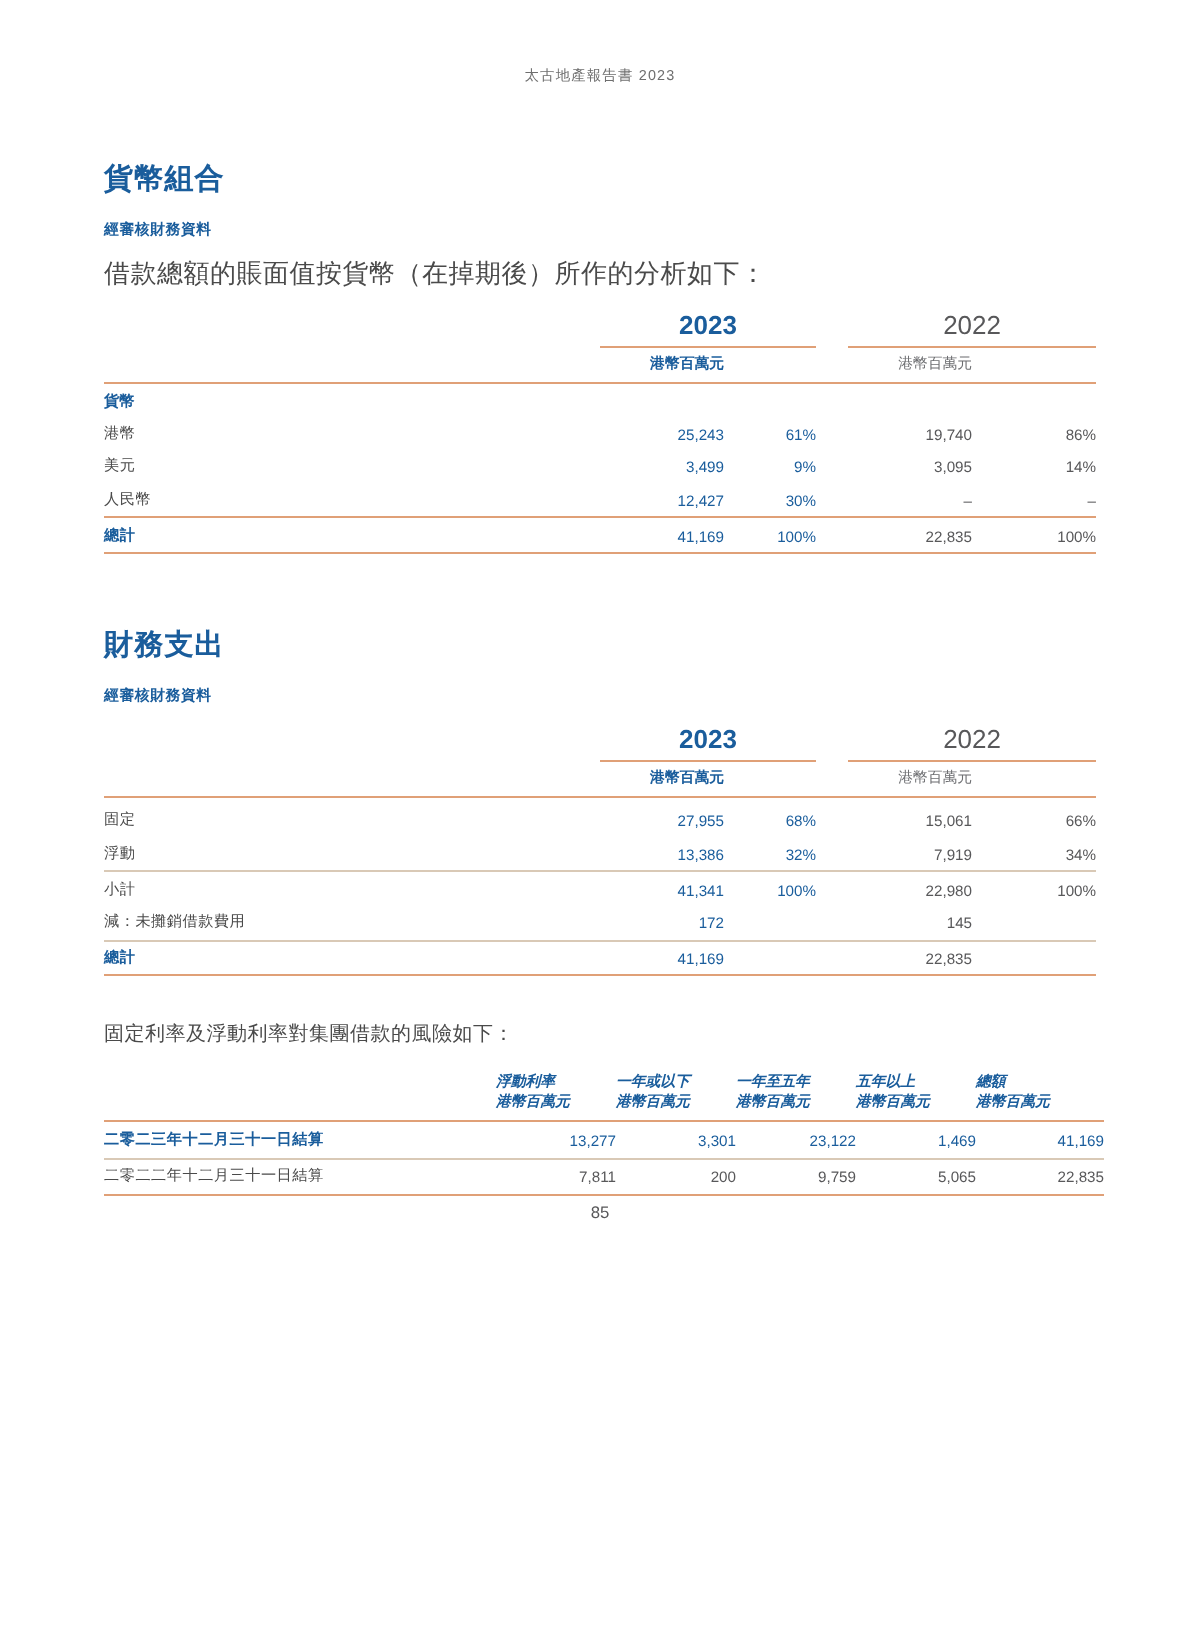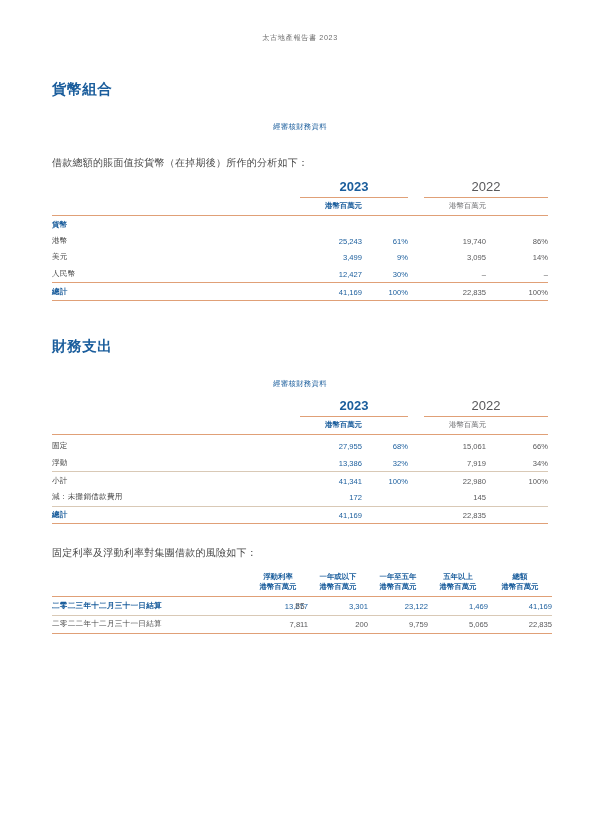--- a/index.html
+++ b/index.html
@@ -38,30 +38,29 @@
     font-weight: bold;
     letter-spacing: 0.6px;
     margin: 0;
   }
   #section-currency { margin-top: 37px; }
   #section-finance  { margin-top: 36px; }
 
   .sub-label {
     color: #1a5d9c;
     font-size: 7.4px;
-    font-weight: normal;
+    font-weight: bold;
     letter-spacing: 0.3px;
-    margin-top: 23px;
-    text-align: center;
+    margin-top: 11px;
   }
   .lead-text {
-    font-size: 10px;
+    font-size: 13px;
     color: #4a4a4a;
     letter-spacing: 0.25px;
-    margin-top: 24px;
+    margin-top: 8px;
   }
   .lead-text-standalone {
     font-size: 10px;
     color: #4a4a4a;
     letter-spacing: 0.25px;
     margin-top: 22px;
     font-family: Liberation Mono, monospace;
   }
 
   table.fin {
@@ -139,26 +138,27 @@
 
   .span-head {
     text-align: center;
     color: #1a5d9c;
     font-weight: bold !important;
     font-size: 7.6px;
     padding-bottom: 3px !important;
   }
   .span-underline { border-bottom: 0.8px solid #e0a077; }
   .colhead {
-    text-align: center;
+    text-align: left;
     color: #1a5d9c;
     font-weight: bold !important;
     font-size: 7.4px;
     line-height: 1.35;
     padding: 3px 0 4px 0 !important;
+    font-style: italic;
   }
   .m-rule-top td { border-top: 0.9px solid #e0a077; }
   .m-rule-mid td { border-top: 0.8px solid #d9c9b6; }
   .m-rule-bot td { border-top: 0.9px solid #e0a077; }
   .m-row-23 td { padding: 3.8px 0 3.4px 0 !important; }
   .m-row-22 td { padding: 3.8px 0 3.4px 0 !important; }
 
   .page-number {
     position: absolute;
     bottom: 29px;

